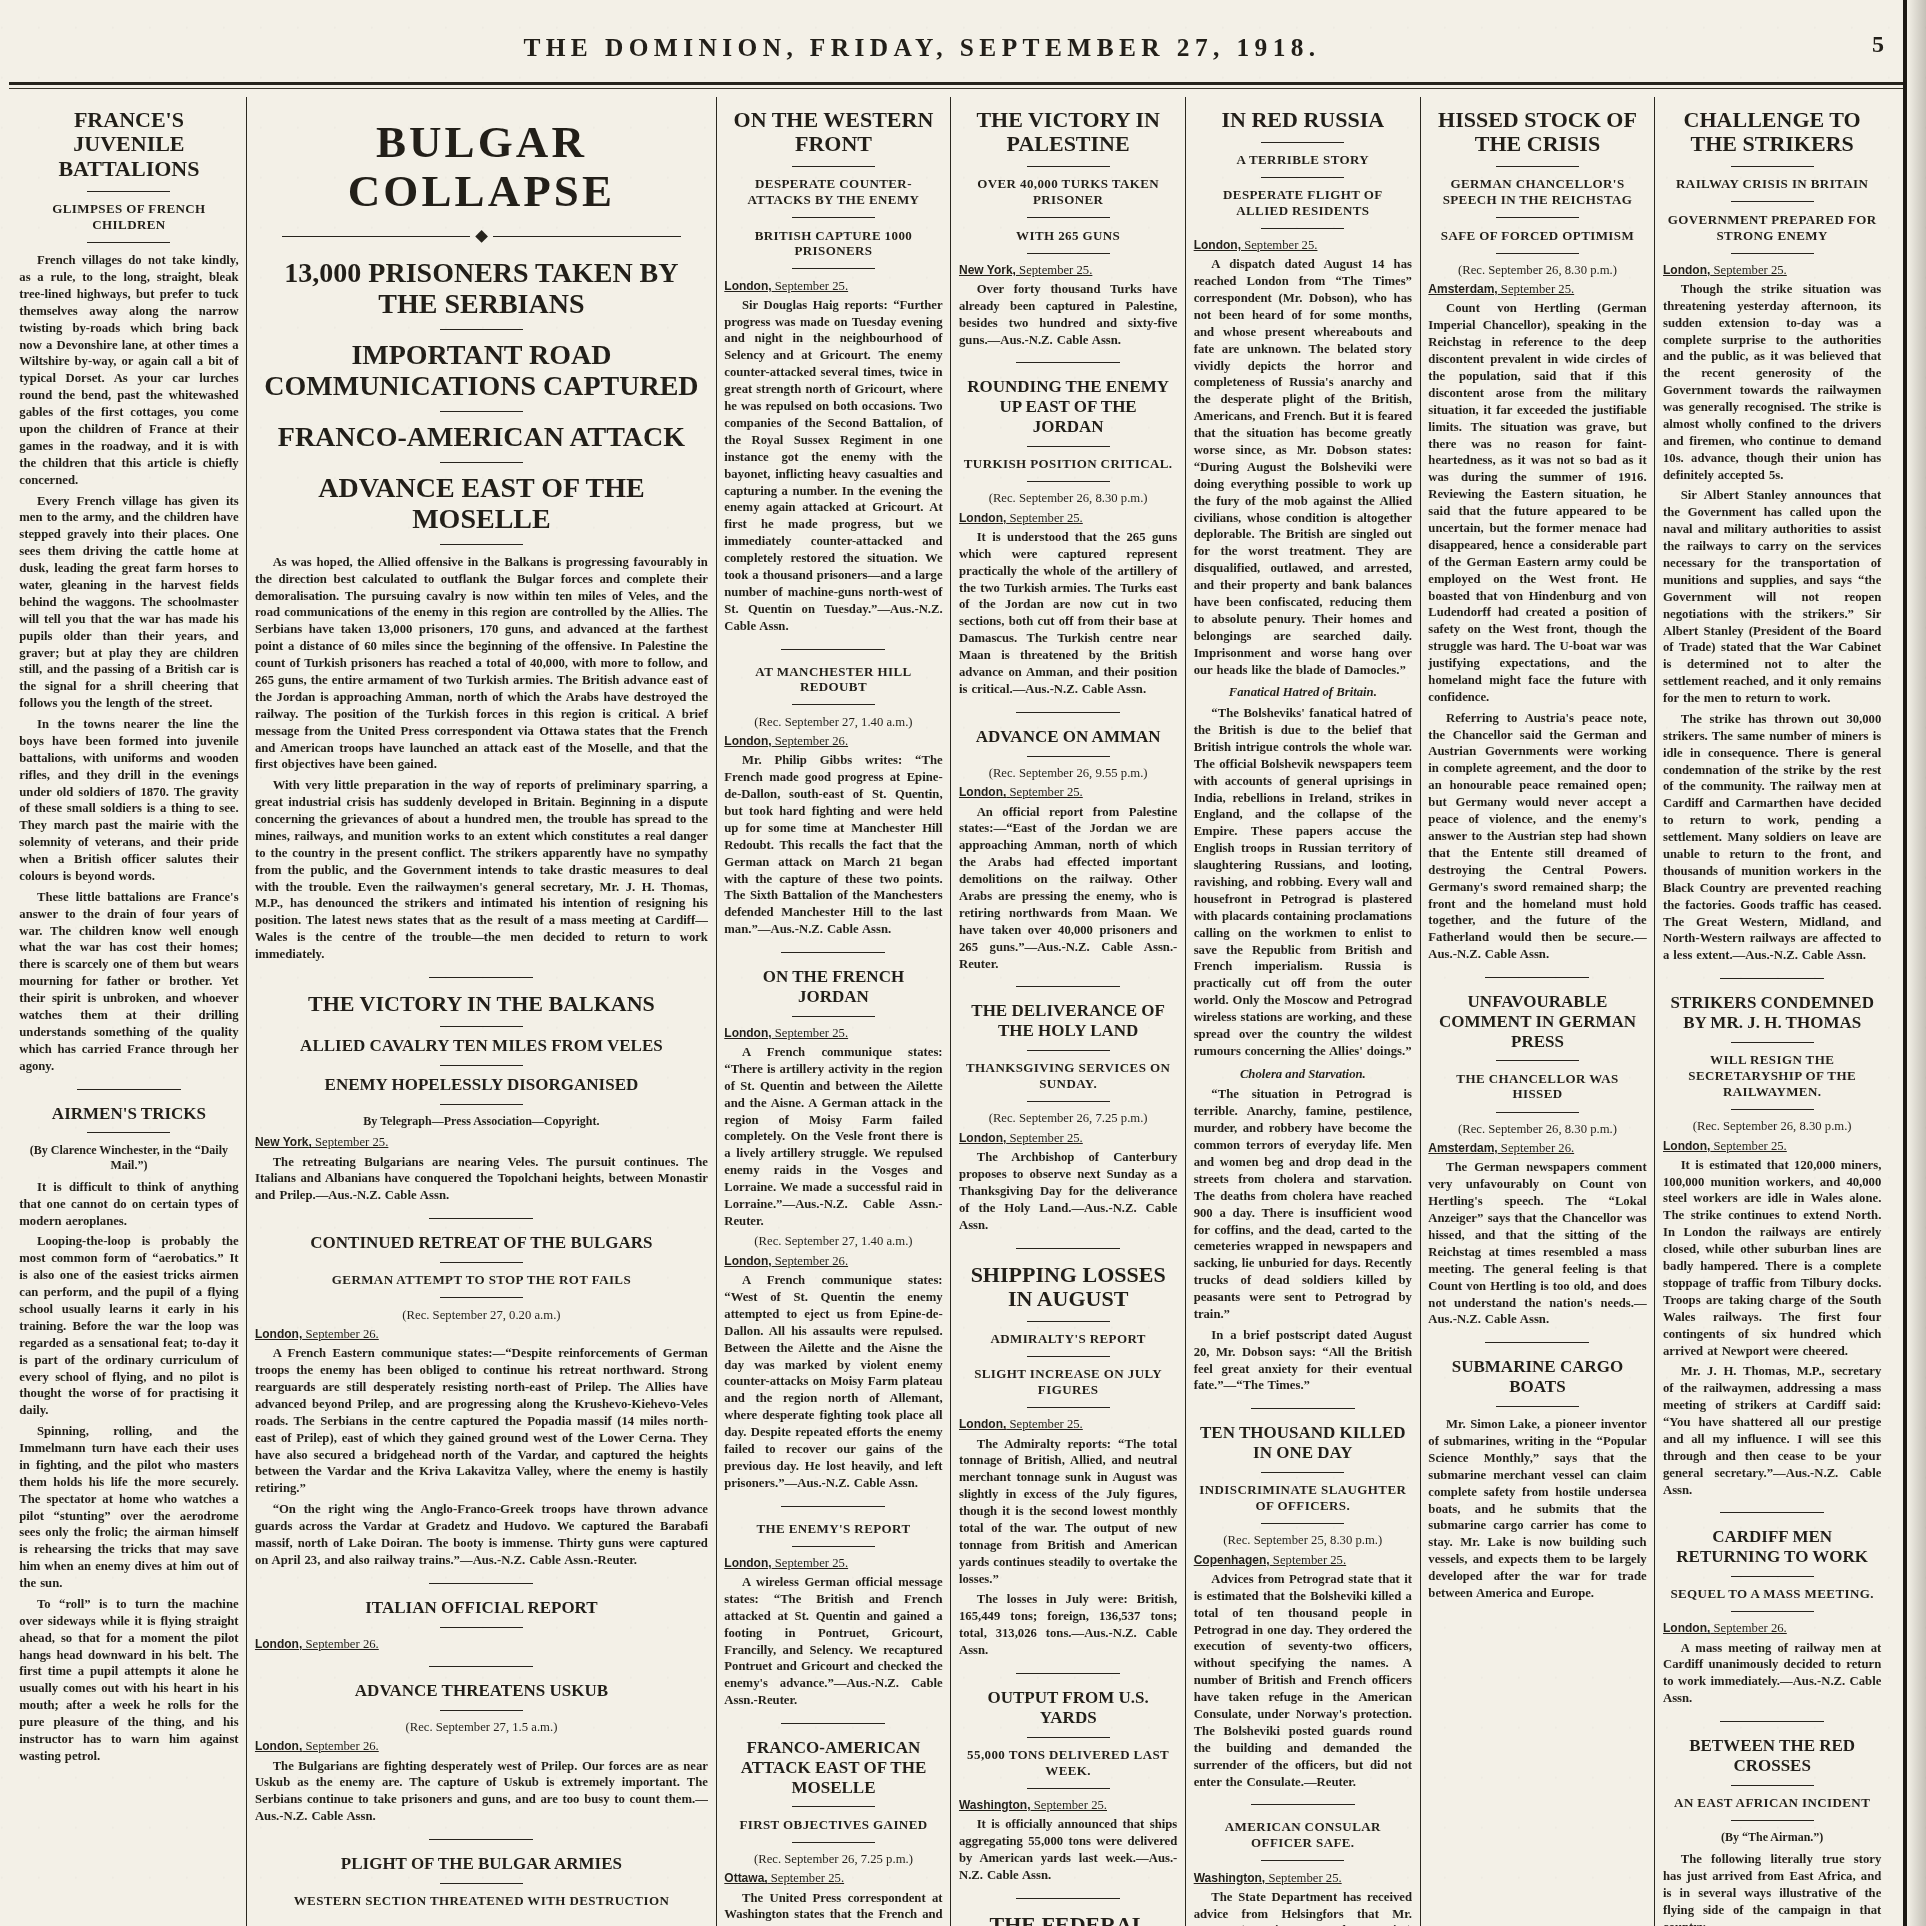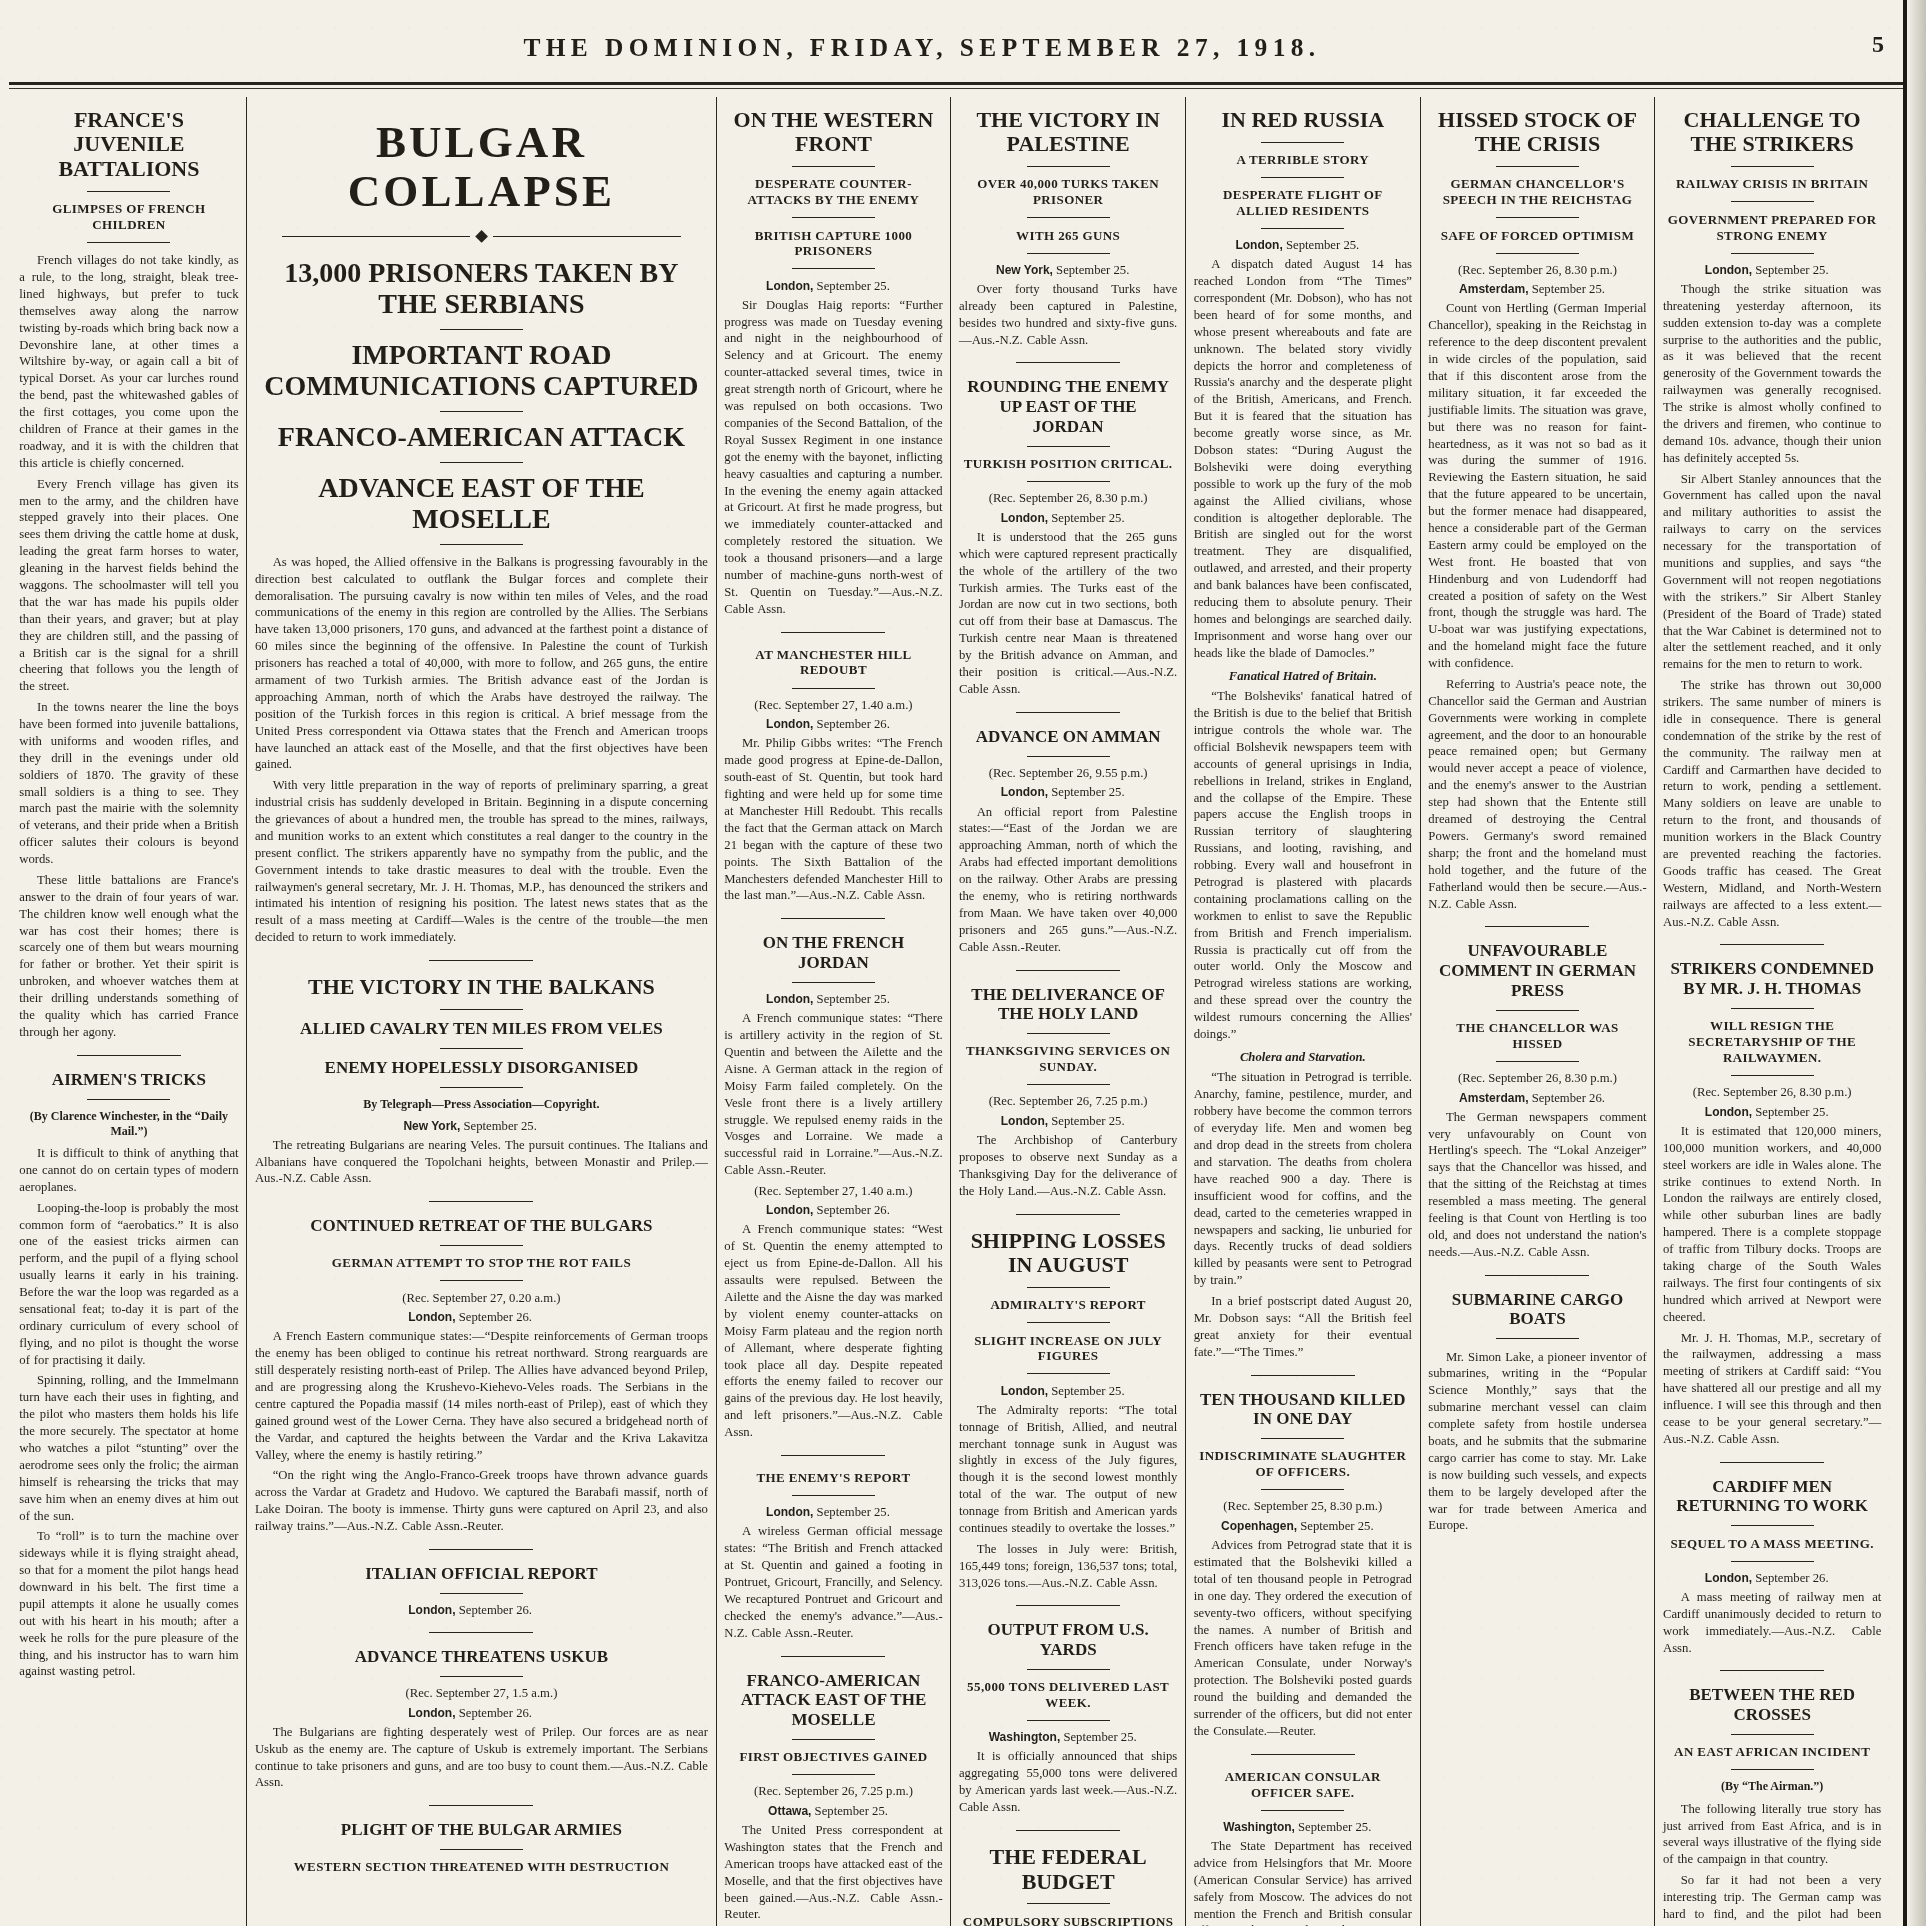--- a/index.html
+++ b/index.html
@@ -46,23 +46,23 @@
   .hd.xl{font-size:28px;line-height:1.12;}
   .hd.lg{font-size:22px;line-height:1.12;}
   .hd.md{font-size:17px;line-height:1.16;}
   .hd.sm{font-size:13px;line-height:1.22;letter-spacing:0.4px;}
   .rule{width:83px;border-top:1.5px solid #26231c;margin:9.2px auto;}
   .rule-fancy{display:flex;align-items:center;gap:7px;margin:15.4px 27px;}
   .rule-fancy .bar{flex:1;border-top:1.9px solid #26231c;}
   .rule-fancy .dia{width:9.2px;height:9.2px;background:#26231c;transform:rotate(45deg);flex:none;}
   .art-rule{width:104px;border-top:1.9px solid #26231c;margin:14px auto;}
   .rec{text-align:center;font-size:12.7px;margin:4.6px 0;}
-  .date{text-align:center;font-size:12.7px;margin:1.5px 5% 3.1px 0;}
+  .date{text-align:left;font-size:12.7px;margin:1.5px 5% 3.1px 0;text-decoration:underline;}
   .date b{font-family:"Liberation Sans","DejaVu Sans",sans-serif;font-size:12px;}
-  .par{font-size:12.7px;line-height:1.33;text-align:justify;text-indent:17.7px;margin:0 0 3.9px;word-spacing:0.8px;}
+  .par{font-size:12.7px;line-height:1.33;text-align:justify;text-indent:17.7px;margin:0 0 3.9px;word-spacing:0.8px;font-weight:bold;}
   .byline{text-align:center;font-size:12px;font-weight:bold;margin:6.2px 0;}
   .subi{text-align:center;font-weight:bold;font-style:italic;font-size:12.7px;margin:7px 0 4.6px;}
   .scan-edge{position:absolute;top:0;bottom:0;right:22.3px;width:3.5px;background:#1d1a15;}
   .scan-shade{position:absolute;top:0;bottom:0;right:0;width:22.3px;
     background:linear-gradient(to right,rgba(46,41,32,0),rgba(46,41,32,.28));}
 </style>
 </head>
 <body>
 
 <div class="paper-noise"></div>

